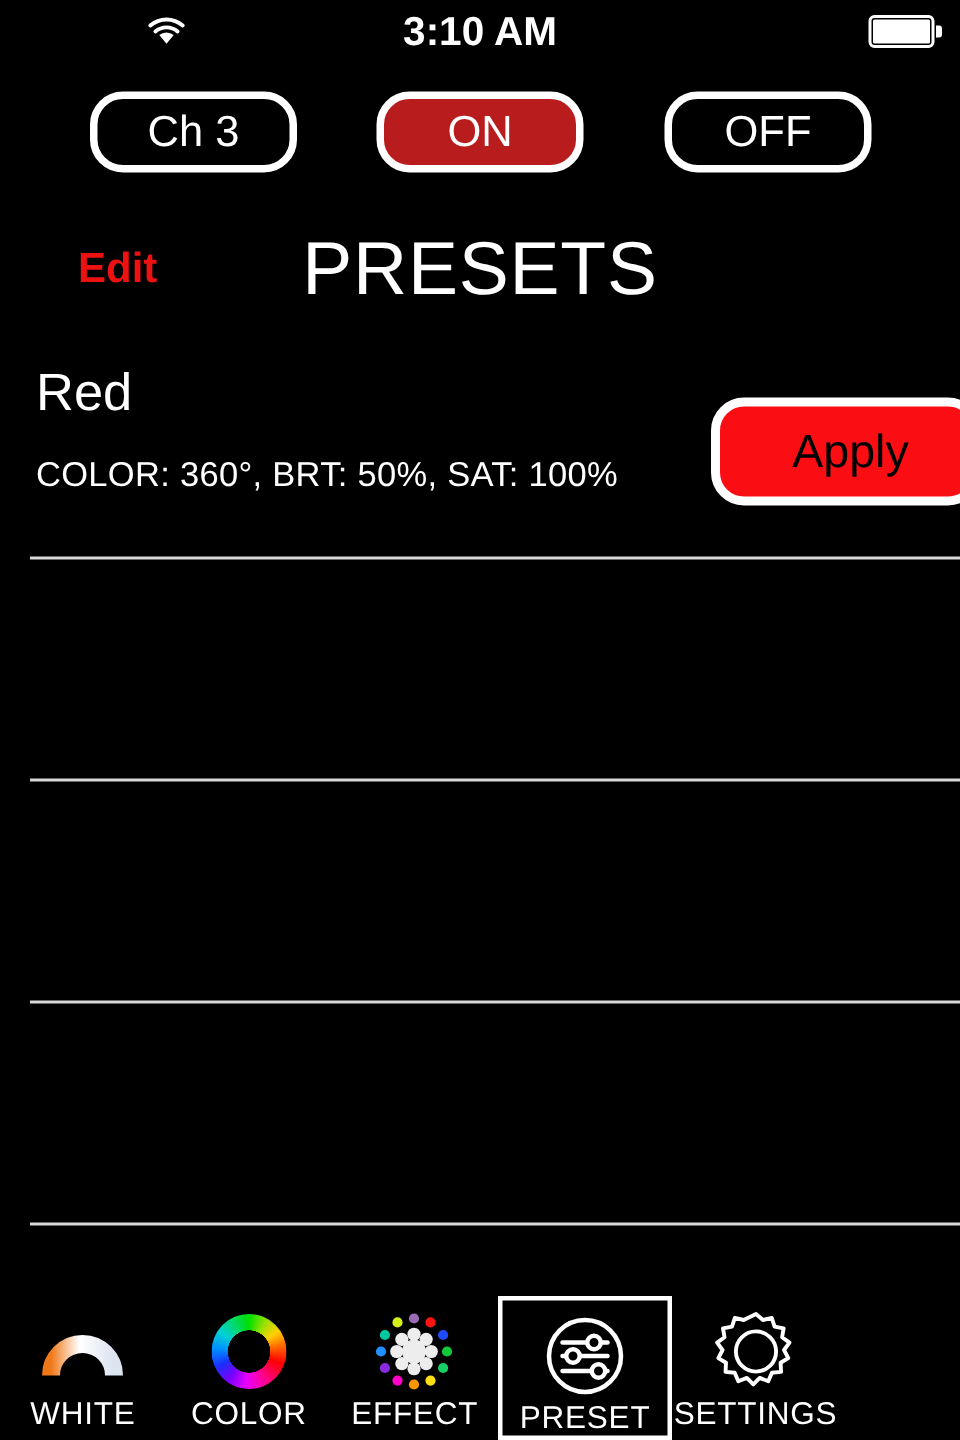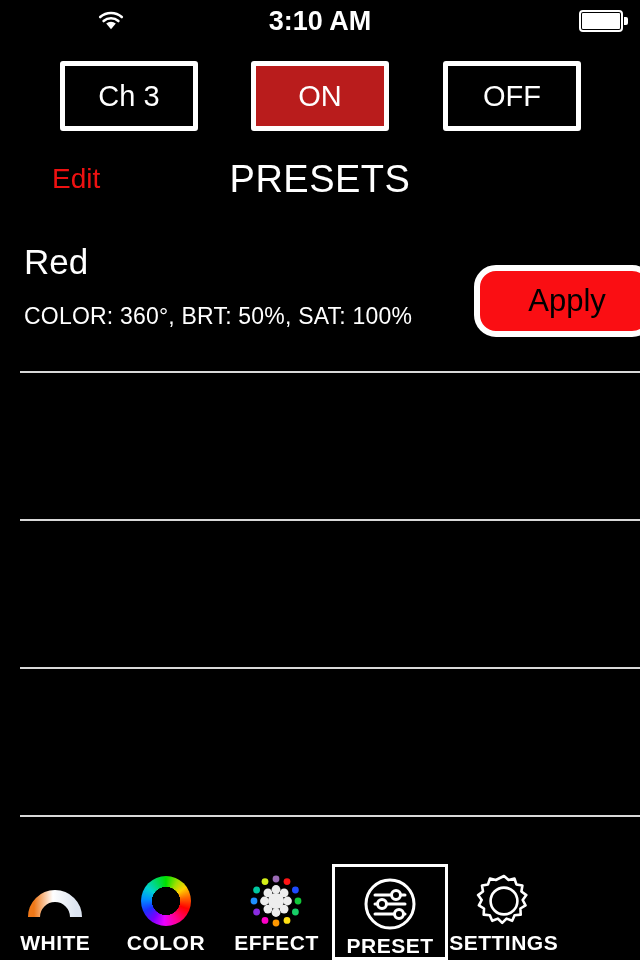--- a/index.html
+++ b/index.html
@@ -85,24 +85,24 @@
     position: absolute;
     top: 61px;
     left: 0;
     width: 640px;
     height: 70px;
   }
   .pill-btn {
     position: absolute;
     top: 0;
     width: 138px;
-    height: 70px;
+    height: 54px;
     box-sizing: border-box;
     border: 5px solid #ffffff;
-    border-radius: 3px;
+    border-radius: 22px;
     background: #000;
     color: #fff;
     font-size: 29px;
     display: flex;
     align-items: center;
     justify-content: center;
     padding: 0;
     font-family: "Liberation Sans", sans-serif;
   }
   .pill-btn.ch   { left: 60px;  }
@@ -110,27 +110,28 @@
   .pill-btn.off  { left: 443px; text-align: right; }
 
   
   .edit-link {
     position: absolute;
     left: 52px;
     top: 162px;
     font-size: 28px;
     color: #EE1111;
     line-height: 34px;
+    font-weight: bold;
   }
   .page-title {
     position: absolute;
     left: 0; right: 0;
     top: 157px;
     text-align: center;
-    font-size: 38px;
+    font-size: 50px;
     color: #fff;
     letter-spacing: 0.5px;
     line-height: 44px;
   }
 
   
   .preset-list {
     position: absolute;
     top: 225px;
     left: 0;
@@ -188,21 +189,20 @@
   }
 
   
   .tab-bar {
     position: absolute;
     bottom: 0;
     left: 0;
     width: 559px;
     height: 96px;
     display: flex;
-    font-weight: bold;
   }
   .tab-item {
     flex: 1 1 0;
     position: relative;
     display: flex;
     flex-direction: column;
     align-items: center;
     justify-content: flex-start;
     padding-top: 9px;
     box-sizing: border-box;

